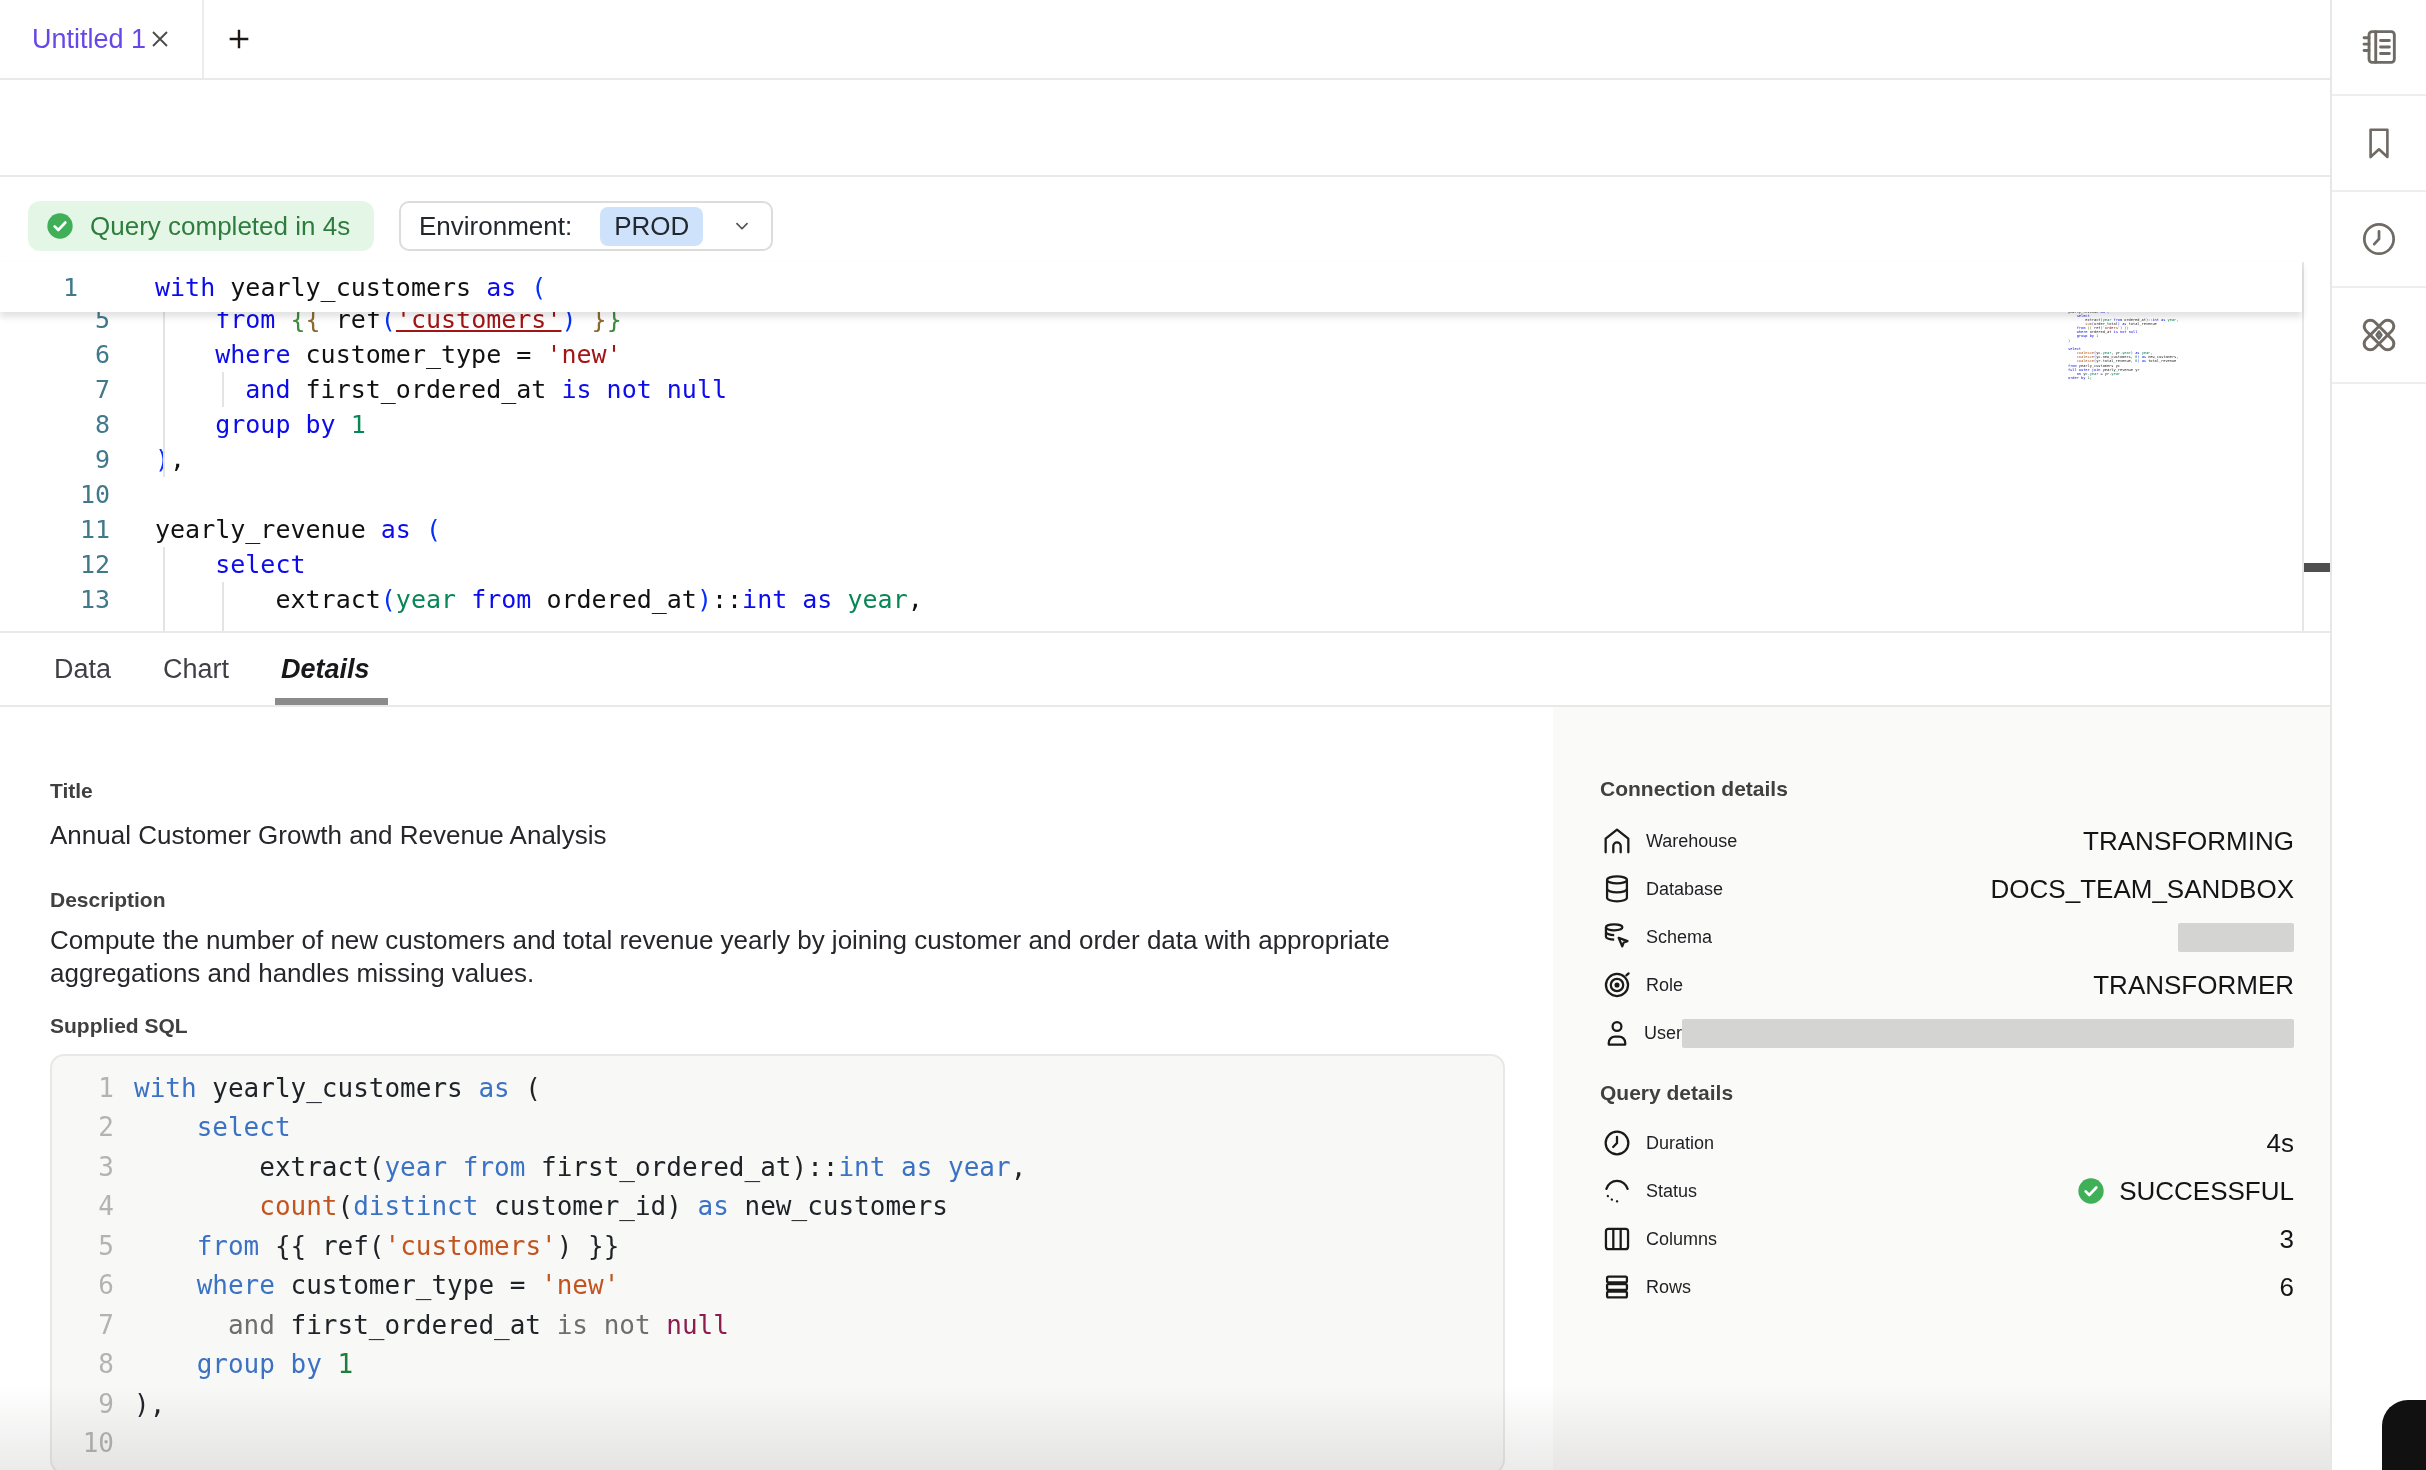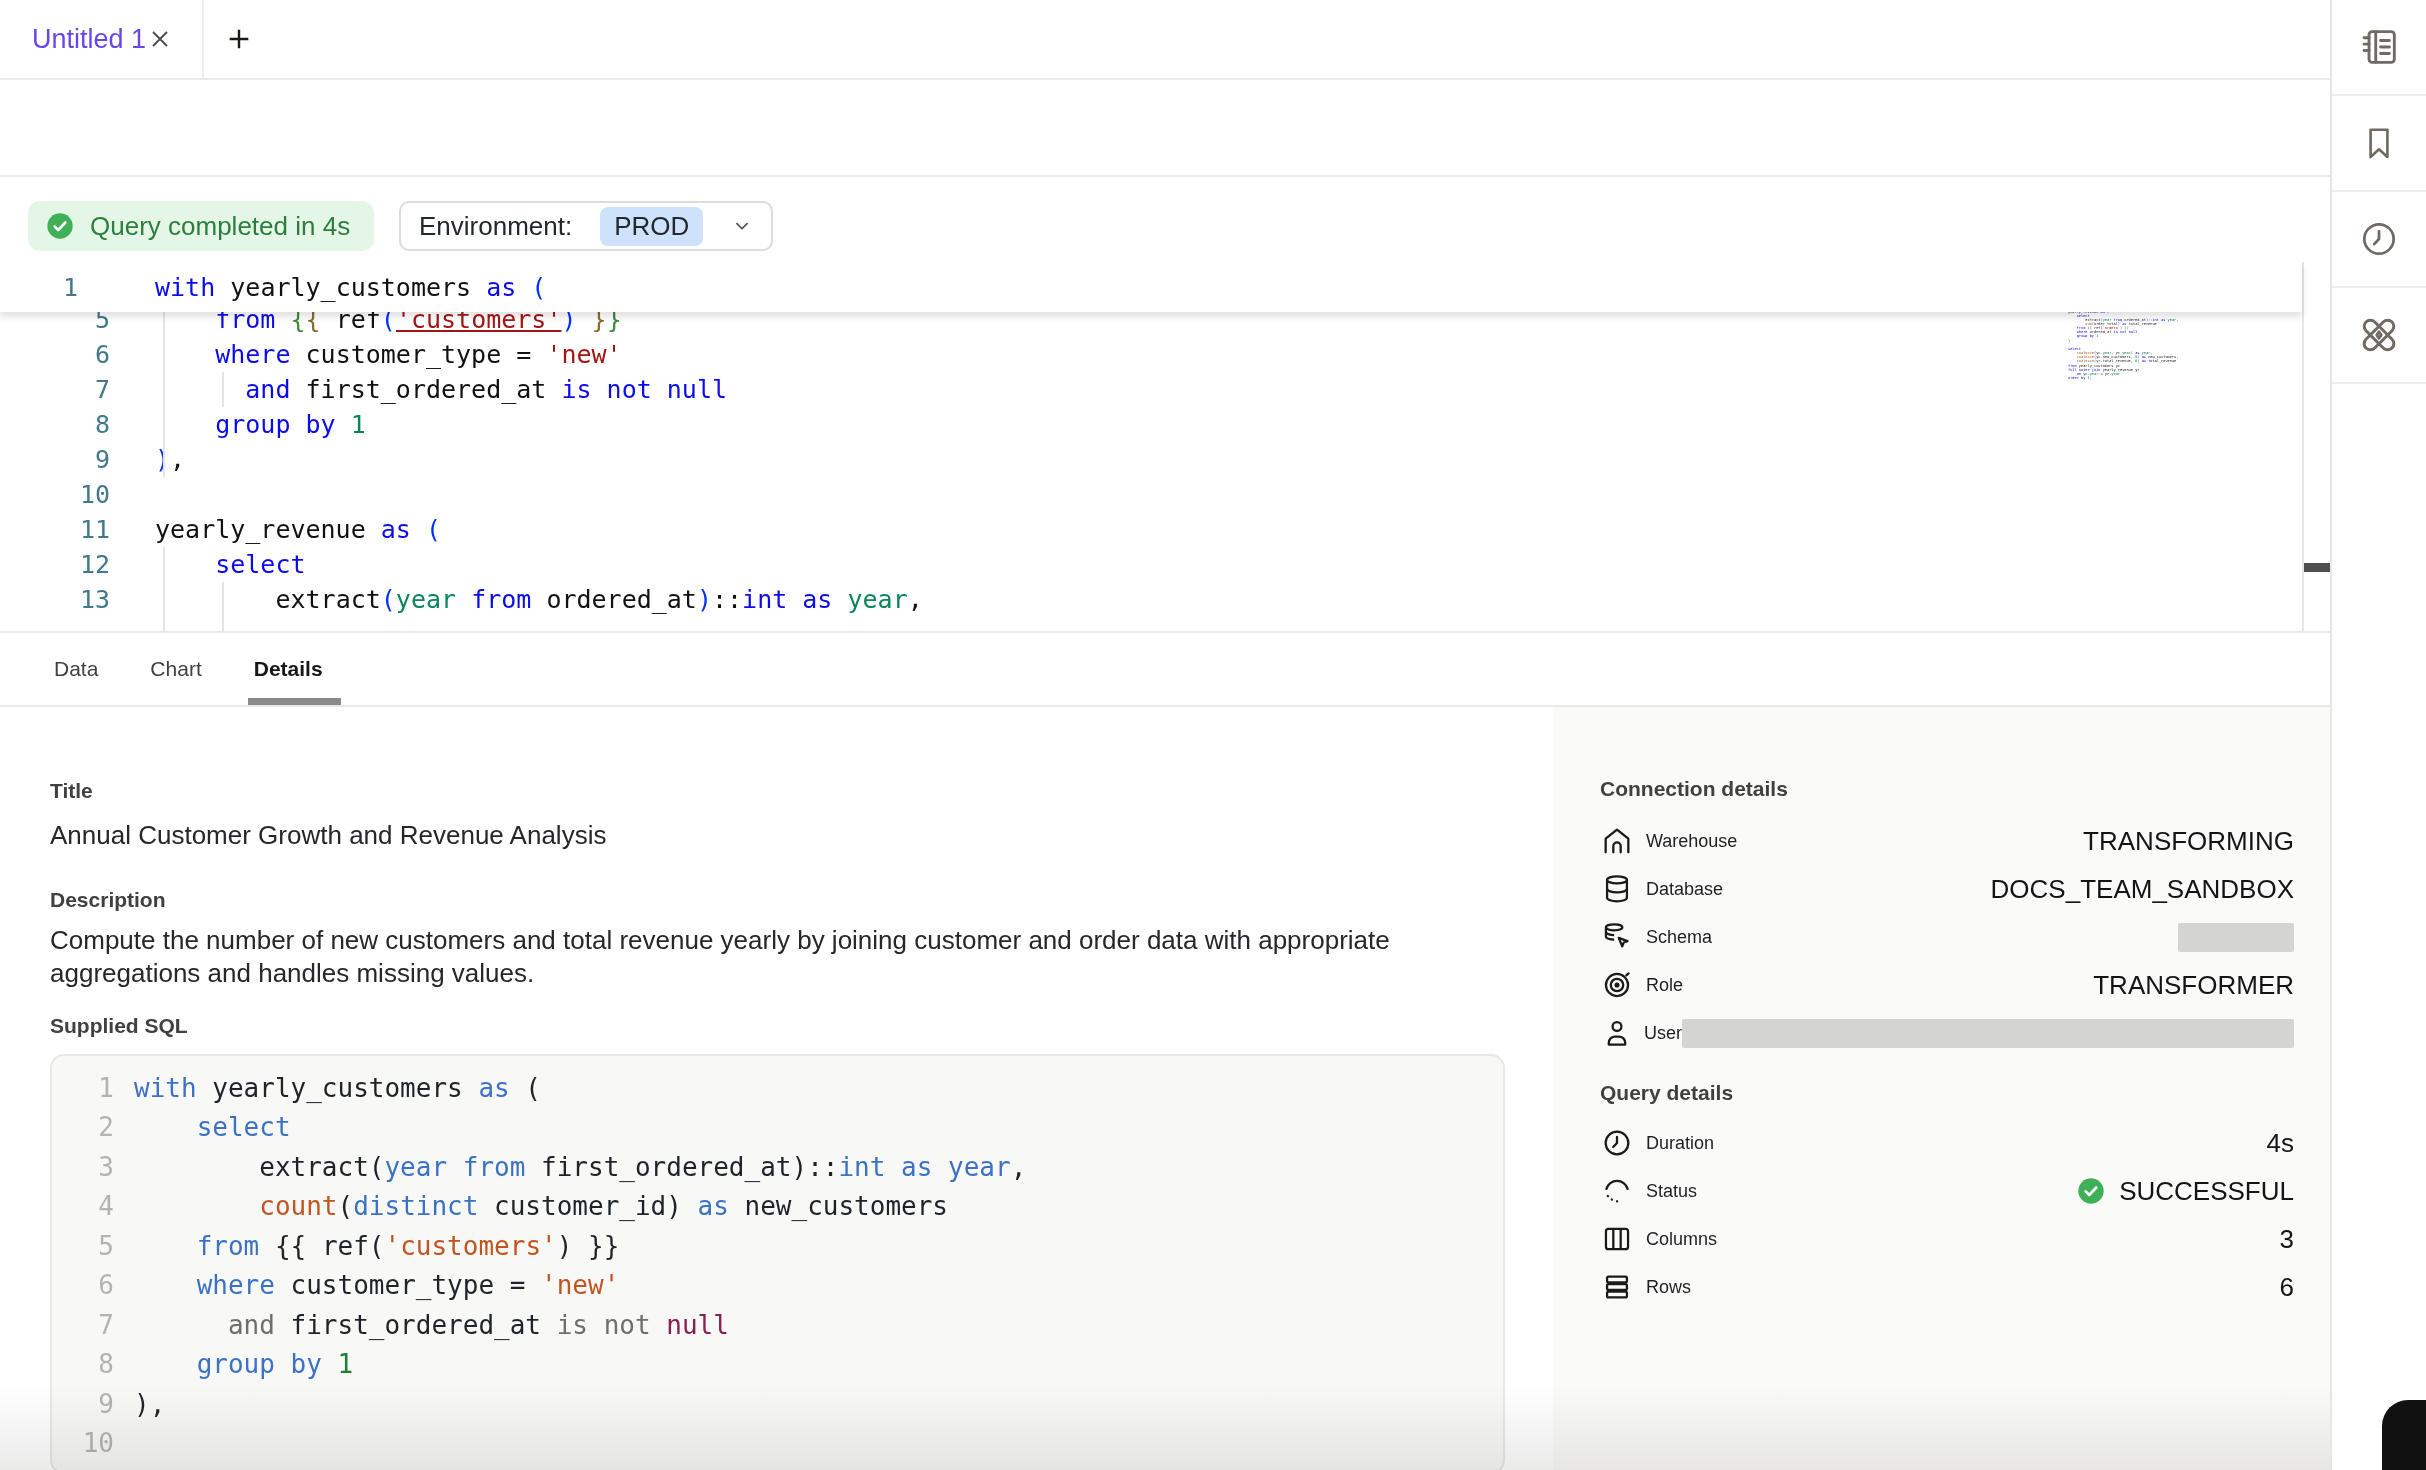--- a/index.html
+++ b/index.html
@@ -47,22 +47,22 @@
   .scrollthumb{position:absolute;left:0;top:301px;width:26px;height:9px;background:#4f4f4f;}
 
   
   .k-ed{color:#0b0bec;} .n-ed{color:#098658;} .s-ed{color:#a31515;} .s-link{text-decoration:underline;}
   .fn-ed{color:#b05a1e;} .par{color:#0431fa;} .br-g{color:#3f8b3d;} .br-b{color:#8a6a2f;}
   .k-cd{color:#3b72c4;} .n-cd{color:#1a7f37;} .s-cd{color:#c2551f;} .fn-cd{color:#c2551f;}
   .g-cd{color:#6e6e6e;} .m-cd{color:#8b1e4f;}
 
   
   .rtabs{position:absolute;left:0;top:633px;width:2330px;height:74px;border-bottom:2px solid #e9e9e7;display:flex;align-items:stretch;padding-left:50px;gap:44px;}
-  .rtab{display:flex;align-items:center;font-size:21px;color:#3f3f46;cursor:pointer;position:relative;padding:0 4px;}
-  .rtab.active{color:#18181b;font-weight:700;}
+  .rtab{display:flex;align-items:center;font-size:27px;color:#3f3f46;cursor:pointer;position:relative;padding:0 4px;}
+  .rtab.active{color:#18181b;font-weight:700;font-style:italic;}
   .rtab.active::after{content:"";position:absolute;left:-2px;right:-14px;bottom:0;height:7px;background:#8b8b8b;}
 
   
   .details{position:absolute;left:0;top:707px;width:2330px;height:763px;background:#fff;}
   .details::after{content:"";position:absolute;left:0;right:0;bottom:0;height:85px;background:linear-gradient(rgba(255,255,255,0),rgba(60,56,50,.10));pointer-events:none;z-index:5;}
   .d-left{position:absolute;left:0;top:0;width:1553px;height:763px;padding:72px 60px 0 50px;}
   .d-head{font-size:21px;font-weight:700;color:#404040;}
   .d-text{font-size:26px;color:#26262b;line-height:33px;}
   .mt-val{margin-top:16px;}
   .mt-h2{margin-top:36px;}

